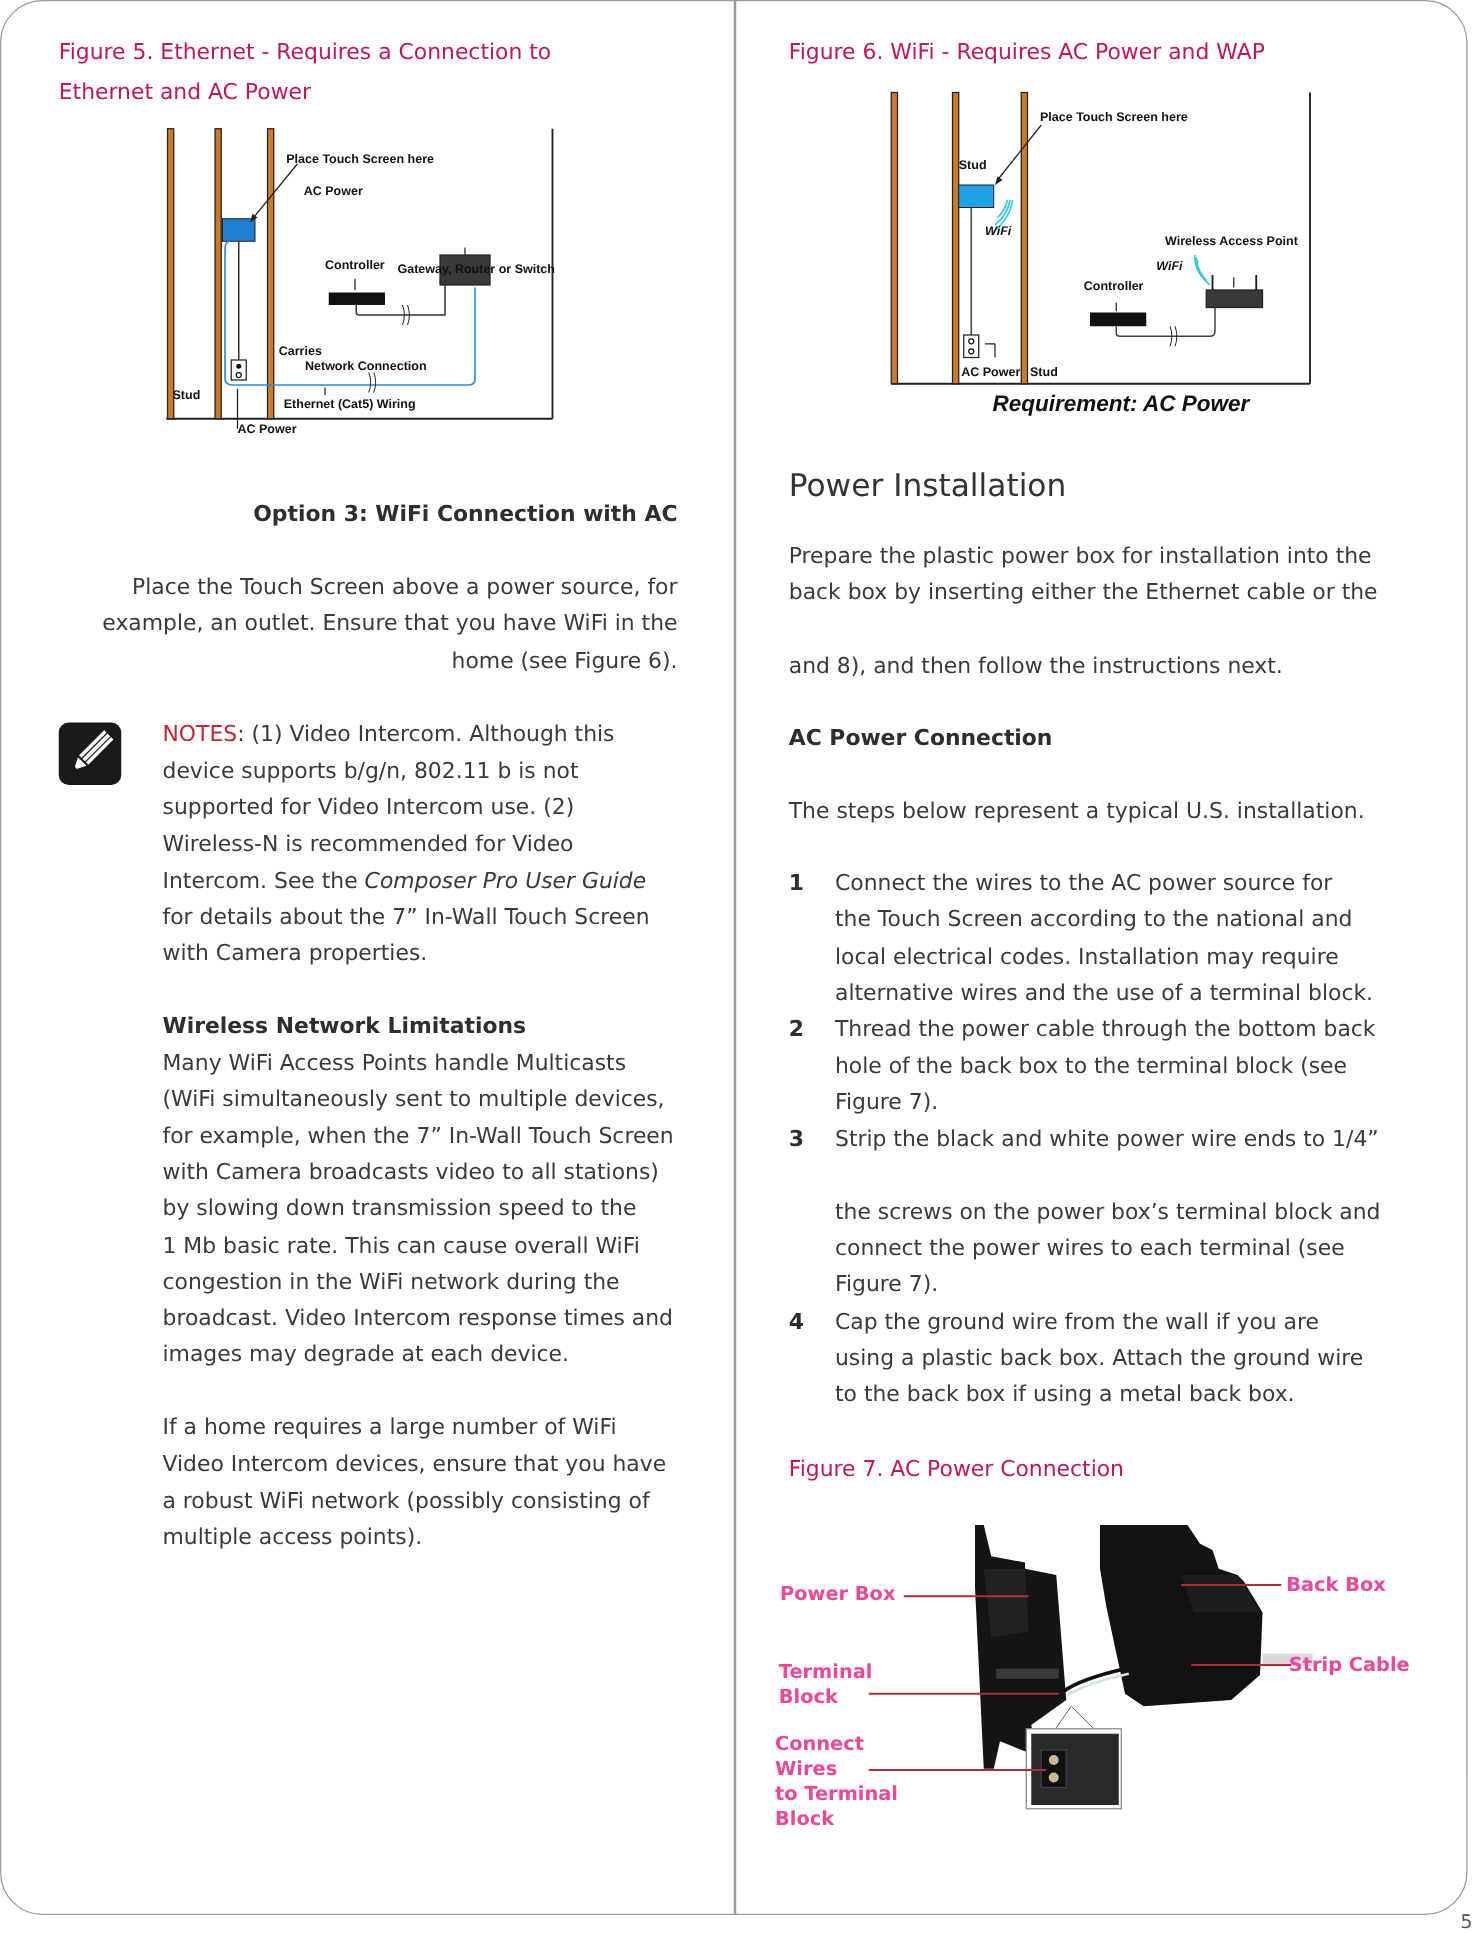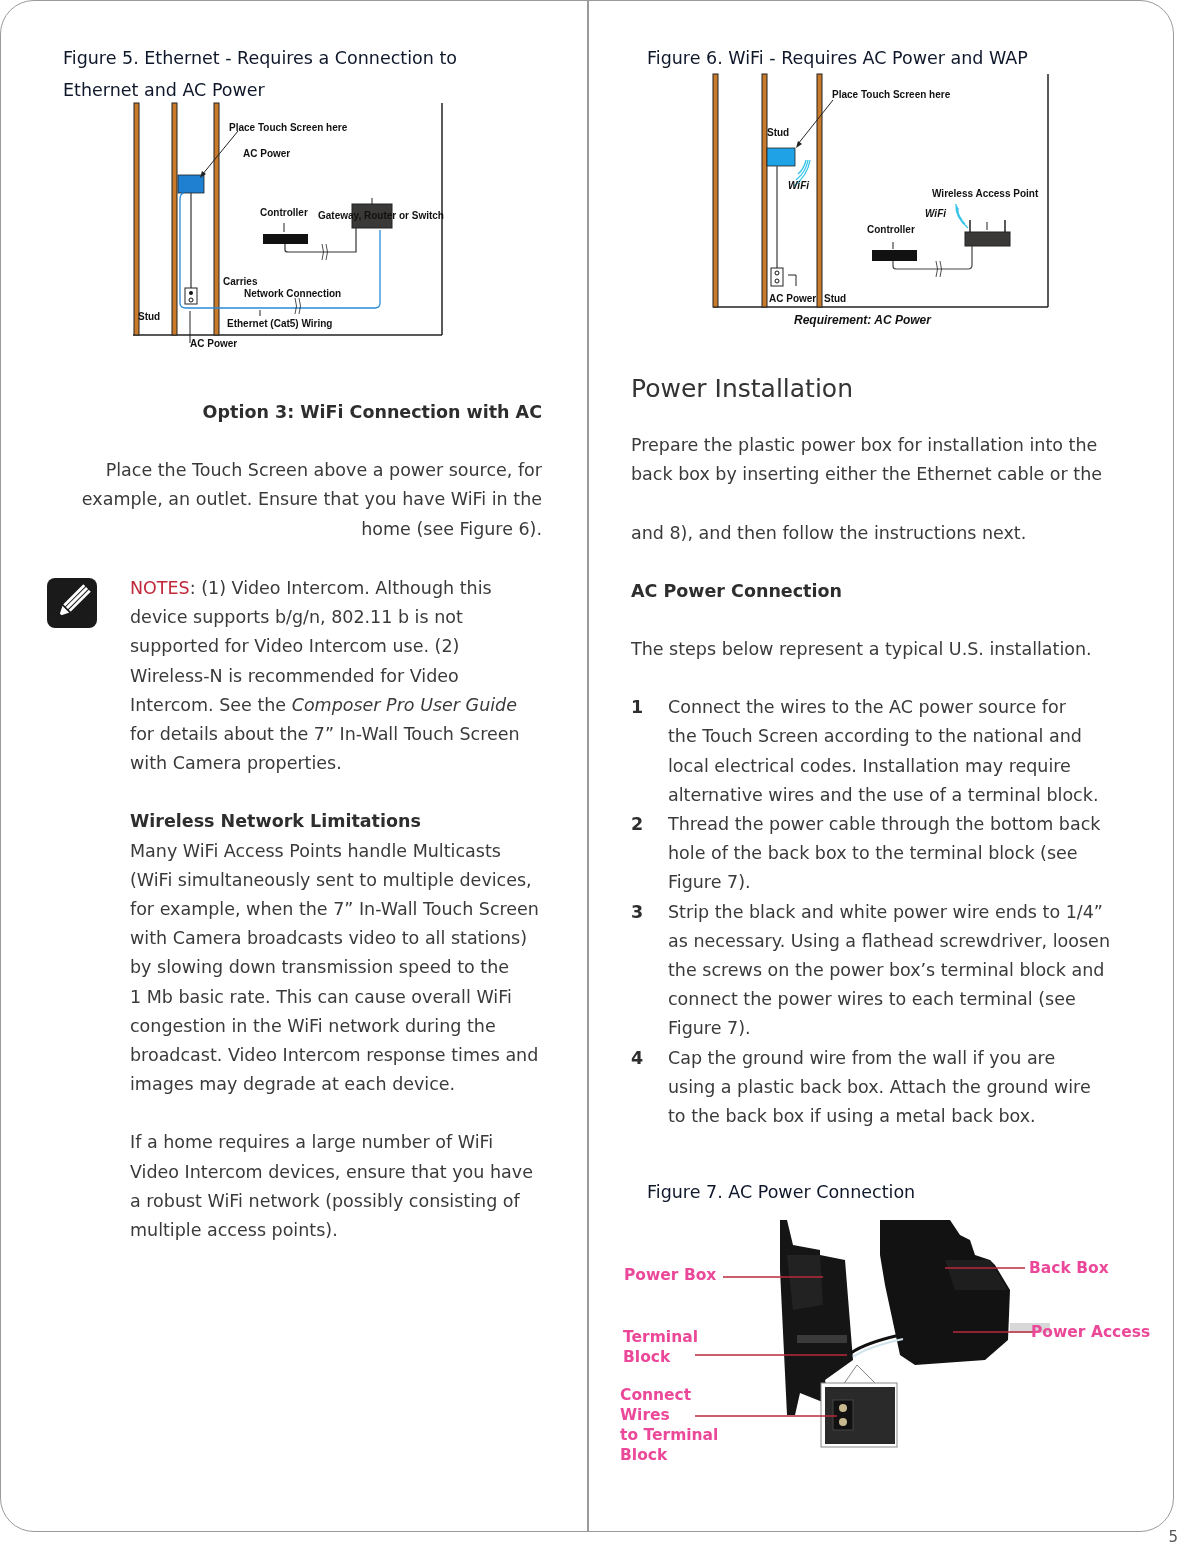--- a/index.html
+++ b/index.html
@@ -10,21 +10,21 @@
            border-top: 1.5px solid #9a9a9a; border-left: 1.5px solid #9a9a9a;
            border-radius: 34px 34px 34px 34px; box-sizing: border-box; }
   .divider { position: absolute; left: 587px; top: 0; width: 1.5px; height: 1532px; background: #9a9a9a; }
   .page-num { position: absolute; right: 6px; top: 1528px; font-size: 15px; color: #555; }
 
   .col { position: absolute; }
   .col-left { left: 47px; top: 26px; width: 495px; }
   .col-right { left: 631px; top: 26px; width: 500px; }
 
   .red { color: #c0283a; }
-  .fig-caption { font-size: 17.5px; line-height: 32px; font-weight: normal; color: #0f172a; margin: 16px; }
+  .fig-caption { font-size: 17.5px; line-height: 32px; font-weight: normal; color: #be185d; margin: 0; }
   .body-text { font-size: 17.5px; line-height: 29.2px; margin: 0; color: #3a3a3a; }
   .bold-head { font-size: 17.5px; line-height: 29.2px; font-weight: bold; margin: 0; color: #2e2e2e; }
   .h2 { font-size: 25px; line-height: 34px; font-weight: normal; color: #333; margin: 0; }
   em { font-style: italic; }
 
   
   .note-icon { position: absolute; left: 0; top: 4px; width: 50px; height: 50px; background: #1a1a1a;
                border-radius: 8px; }
   .note-body { position: absolute; left: 62px; width: 440px; margin-left: 21px; }
 
@@ -185,21 +185,21 @@
     <path d="M226 189 q3 8 0 16 M230 189 q3 8 0 16" stroke="#222" fill="none" stroke-width="0.8"></path>
   </svg>
   <div class="diag-label" style="left:122px; top:17px;">Place Touch Screen here</div>
   <div class="diag-label" style="left:57px; top:55px;">Stud</div>
   <div class="diag-label" style="left:78px; top:108px; font-style:italic;">WiFi</div>
   <div class="diag-label" style="left:222px; top:116px;">Wireless Access Point</div>
   <div class="diag-label" style="left:215px; top:136px; font-style:italic;">WiFi</div>
   <div class="diag-label" style="left:157px; top:152px;">Controller</div>
   <div class="diag-label" style="left:59px; top:221px;">AC Power</div>
   <div class="diag-label" style="left:114px; top:221px;">Stud</div>
-  <div class="diag-label" style="left:84px; top:241px; font-size:12px; font-style:italic;">Requirement: AC Power</div>
+  <div class="diag-label" style="left:84px; top:241px; font-size:18px; font-style:italic;">Requirement: AC Power</div>
 </div>
 
 <div class="col" style="left:631px; top:372px; width:510px;">
   <h2 class="h2">Power Installation</h2>
   <div style="height:25px;"></div>
   <p class="body-text">
     <span>Prepare the plastic power box for installation into the</span><br>
     <span>back box by inserting either the Ethernet cable or the</span><br>
     <br>
     <span>and 8), and then follow the instructions next.</span>
@@ -219,21 +219,21 @@
   </div>
   <div class="step body-text">
     <span class="step-num">2</span>
     <span>Thread the power cable through the bottom back</span><br>
     <span>hole of the back box to the terminal block (see</span><br>
     <span>Figure 7).</span>
   </div>
   <div class="step body-text">
     <span class="step-num">3</span>
     <span>Strip the black and white power wire ends to 1/4”</span><br>
-    <span>as necessary. Using a flathead screwdriver, loosen</span><br>
+    <br>
     <span>the screws on the power box’s terminal block and</span><br>
     <span>connect the power wires to each terminal (see</span><br>
     <span>Figure 7).</span>
   </div>
   <div class="step body-text">
     <span class="step-num">4</span>
     <span>Cap the ground wire from the wall if you are</span><br>
     <span>using a plastic back box. Attach the ground wire</span><br>
     <span>to the back box if using a metal back box.</span>
   </div>
@@ -273,14 +273,14 @@
   <div class="fig7-label" style="left:8px; top:112px;">
     <span>Terminal</span><br><span>Block</span>
   </div>
   <div class="fig7-label" style="left:5px; top:170px;">
     <span>Connect</span><br>
     <span>Wires</span><br>
     <span>to Terminal</span><br>
     <span>Block</span>
   </div>
   <div class="fig7-label" style="left:414px; top:43px;">Back Box</div>
-  <div class="fig7-label" style="left:416px; top:107px;">Power Access</div>
+  <div class="fig7-label" style="left:416px; top:107px;">Strip Cable</div>
 </div>
 
 </body></html>

